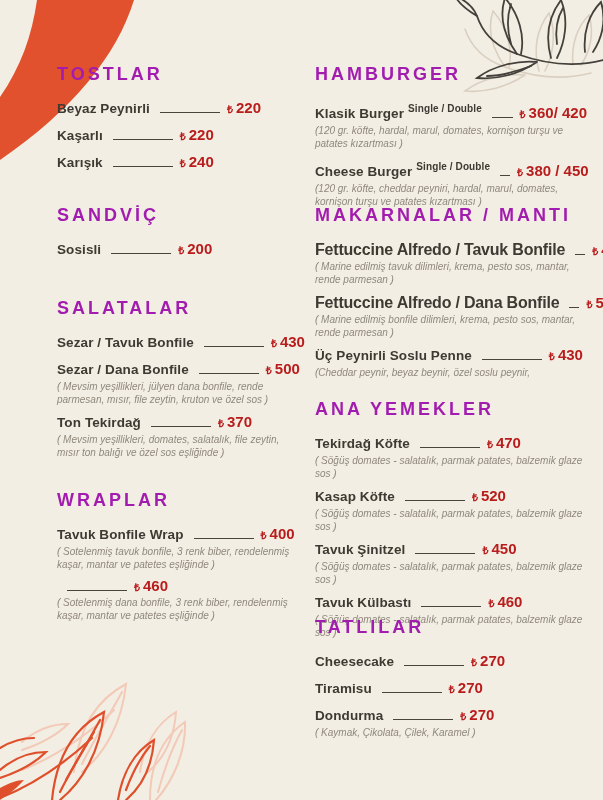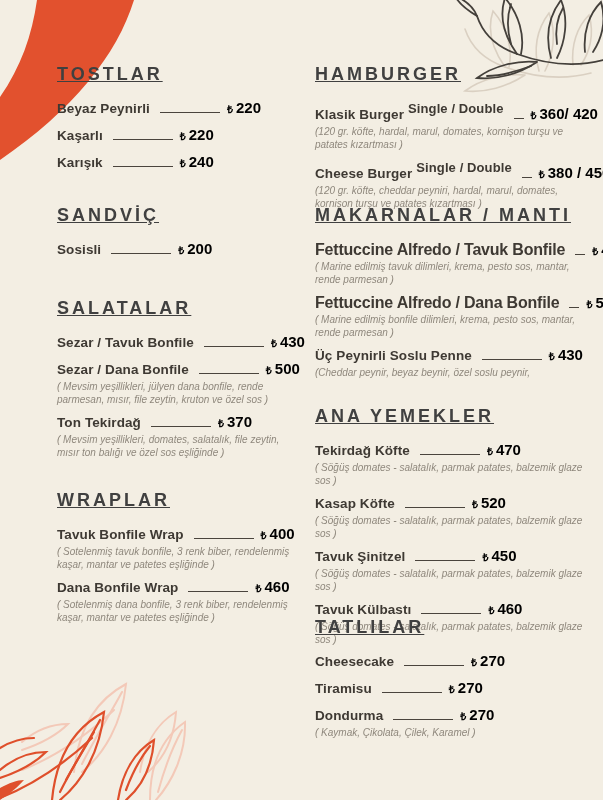--- a/index.html
+++ b/index.html
@@ -8,47 +8,47 @@
     background:#f3eee3;
     font-family:"Liberation Sans", sans-serif;
     color:#3e3933;
   }
   .deco{position:absolute;pointer-events:none;}
   .col{position:absolute;top:64px;}
   .col-left{left:57px;width:248px;}
   .col-right{left:315px;width:272px;}
   .section{position:absolute;left:0;width:100%;}
   .section-title{
-    color:#404040;font-weight:bold;font-size:18px;letter-spacing:3px;
-    margin:0 0 13px 0;line-height:21px;white-space:nowrap;text-decoration:underline;
+    color:#a21caf;font-weight:bold;font-size:18px;letter-spacing:3px;
+    margin:0 0 13px 0;line-height:21px;white-space:nowrap;
   }
   .item{margin-bottom:6px;}
   .row{display:flex;align-items:baseline;}
   .name{
     font-size:13.5px;font-weight:700;color:#3e3933;white-space:nowrap;
     line-height:21px;letter-spacing:0.1px;
   }
   .name.tight{font-size:16px;letter-spacing:-0.2px;}
   .badge{
-    font-size:13px;font-weight:700;color:#3e3933;vertical-align:6px;
+    font-size:10px;font-weight:700;color:#3e3933;vertical-align:6px;
     margin-left:4px;white-space:nowrap;
   }
   .leader{
     flex:1;border-bottom:1.4px solid #4a443d;margin:0 7px 5px 10px;
     min-width:10px;max-width:60px;
   }
-  .price{font-weight:700;color:#000000;font-size:15px;white-space:nowrap;}
+  .price{font-weight:700;color:#b91c1c;font-size:15px;white-space:nowrap;}
   .lira{font-size:10.5px;font-weight:600;margin-right:3px;}
   .desc{
     font-size:10px;font-style:italic;color:#8f887d;line-height:1.25;
     margin-top:1px;padding-right:4px;
   }
   
   .s-tostlar{top:0;}   .s-sandvic{top:141px;} .s-salatalar{top:234px;} .s-wraplar{top:426px;}
-  .s-hamburger{top:0;} .s-makarnalar{top:141px;} .s-anayemekler{top:342px;} .s-tatlilar{top:553px;}
+  .s-hamburger{top:0;} .s-makarnalar{top:141px;} .s-anayemekler{top:335px;} .s-tatlilar{top:553px;}
 </style>
 </head>
 <body>
 
 <svg class="deco" style="top:0;left:0;" width="150" height="165" viewBox="0 0 150 165">
   <path d="M37,0 L134,0 C117,55 73,110 0,160 L0,97 C21,67 32,35 37,0 Z" fill="#e2512e"></path>
 </svg>
 
 <svg class="deco" style="top:0;right:0;" width="170" height="100" viewBox="0 0 170 100">
   <g fill="none" stroke="#dad0c2" stroke-width="1.6" stroke-linecap="round" transform="translate(-12,13)">
@@ -166,21 +166,20 @@
     <div class="item">
       <div class="row">
         <span class="name">Tavuk Bonfile Wrap</span>
         <span class="leader"></span>
         <span class="price"><span class="lira">₺</span><span>400</span></span>
       </div>
       <div class="desc">( Sotelenmiş tavuk bonfile, 3 renk biber, rendelenmiş kaşar, mantar ve patetes eşliğinde )</div>
     </div>
     <div class="item">
       <div class="row">
-        <span class="name">Dana Bonfile Wrap</span>
         <span class="leader"></span>
         <span class="price"><span class="lira">₺</span><span>460</span></span>
       </div>
       <div class="desc">( Sotelenmiş dana bonfile, 3 renk biber, rendelenmiş kaşar, mantar ve patetes eşliğinde )</div>
     </div>
   </div>
 </div>
 
 <div class="col col-right">
 

